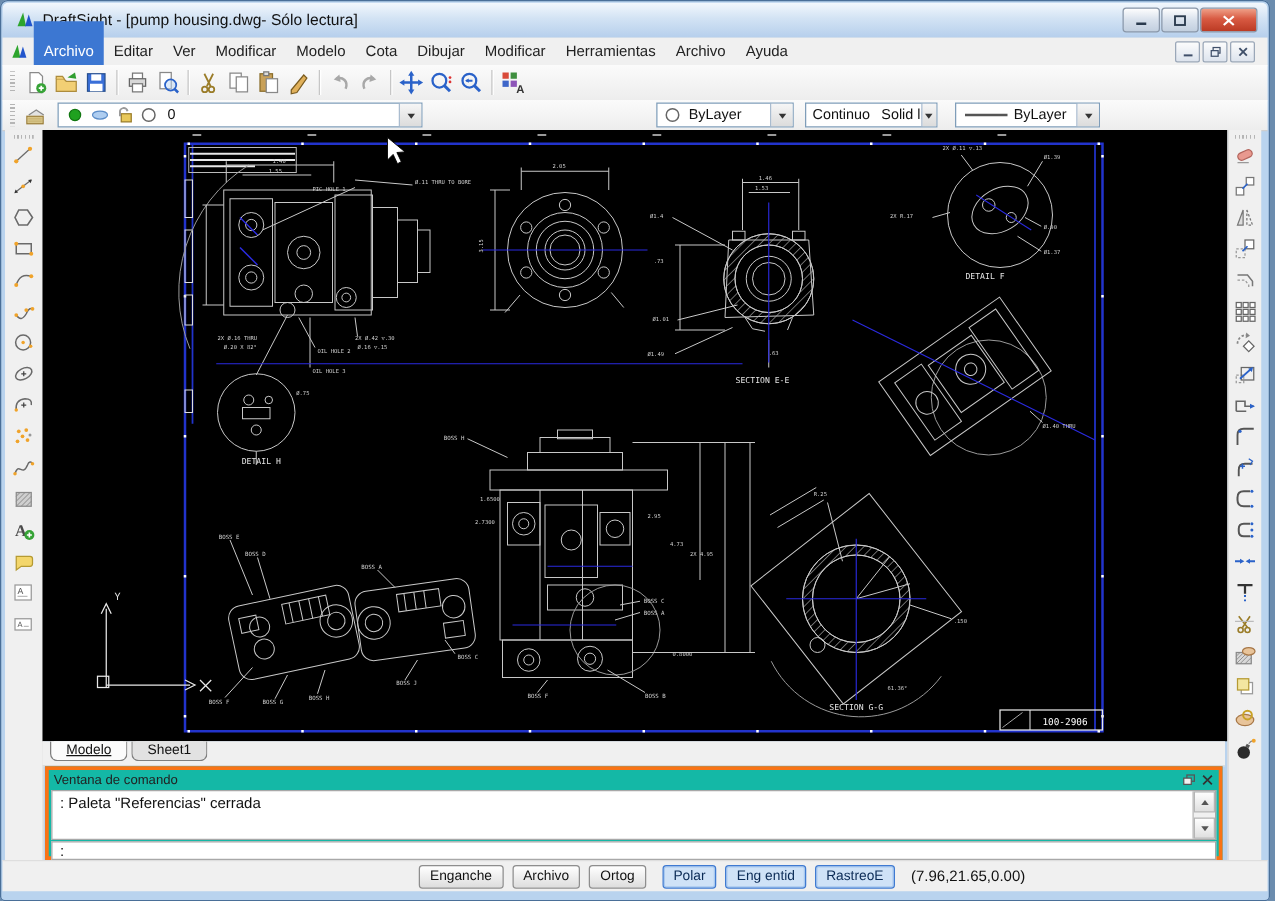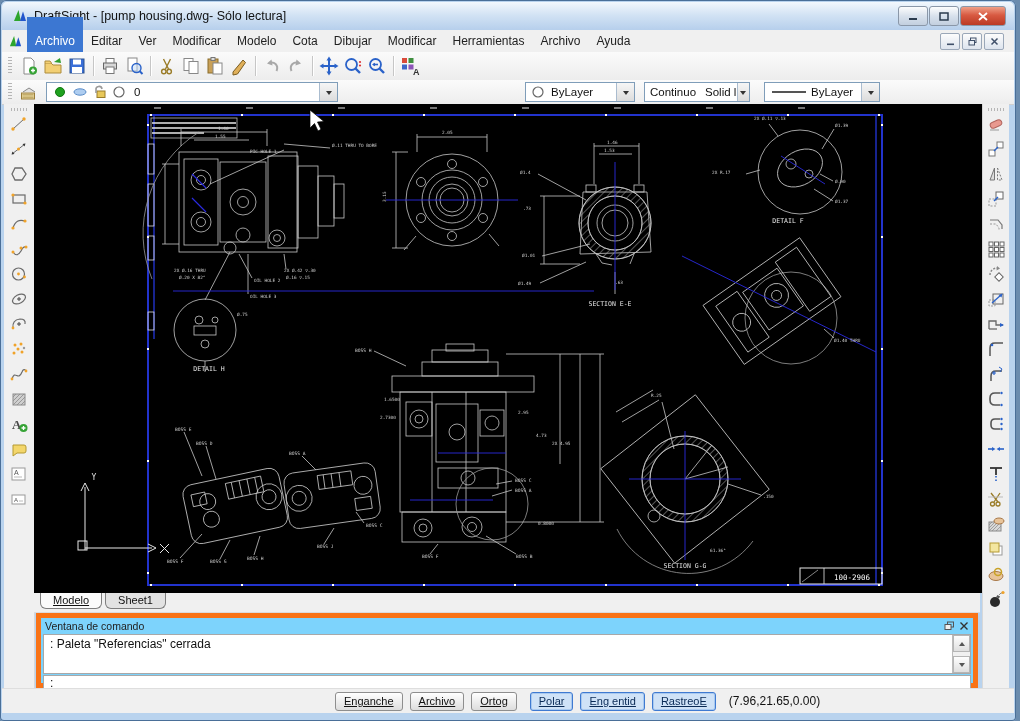--- a/index.html
+++ b/index.html
@@ -46,40 +46,40 @@
          background:repeating-linear-gradient(90deg,#b5b5b5 0 1px,transparent 1px 3px);}
   .sbtnicon{width:22px;height:20px;margin-bottom:5px;display:flex;align-items:center;justify-content:center;flex:none;}
   #canvas{position:absolute;left:34px;top:104px;width:948px;height:489px;background:#000;}
   
   .tabsrow{position:absolute;left:34px;top:593px;width:946px;height:20px;background:#f0f0f0;
            border-bottom:1px solid #dcdcdc;display:flex;align-items:flex-start;padding-left:6px;box-sizing:border-box;}
   .tab{font-size:11px;color:#111;border:1px solid #7e7e7e;border-top:none;border-radius:0 0 6px 6px;
        padding:1px 12px 2px;margin-right:3px;background:#e2e2e2;}
   .tab.active{background:#fbfbfb;text-decoration:underline;}
   
-  .cmdwin{position:absolute;left:36px;top:613px;width:942px;height:75px;border:5px solid #f97316;
-          background:#7dd3fc;box-sizing:border-box;}
+  .cmdwin{position:absolute;left:36px;top:613px;width:942px;height:75px;border:3px solid #f97316;
+          background:#14b8a6;box-sizing:border-box;}
   .cmdtitle{height:15px;display:flex;align-items:center;font-size:10.5px;color:#222;padding:0 4px;}
   .cmdtbtns{margin-left:auto;display:flex;gap:4px;}
   .cmdhist{position:absolute;left:2px;right:2px;top:16px;height:40px;background:#fff;border:1px solid #a8a8a8;
            font-size:12px;color:#111;padding:2px 20px 0 6px;box-sizing:border-box;}
   .vscroll{position:absolute;right:0;top:0;bottom:0;width:17px;background:#f0f0f0;border-left:1px solid #bbb;
            display:flex;flex-direction:column;justify-content:space-between;align-items:center;}
   .sarrow{width:15px;height:15px;border:1px solid #b5b5b5;background:linear-gradient(#fefefe,#dfdfdf);
           display:flex;align-items:center;justify-content:center;}
   .sarrow i{width:0;height:0;border:3px solid transparent;}
   .sarrow.up i{border-bottom:4px solid #555;margin-top:-3px;}
   .sarrow.down i{border-top:4px solid #555;margin-bottom:-3px;}
   .cmdprompt{position:absolute;left:2px;right:2px;top:57px;height:15px;background:#fff;border:1px solid #a8a8a8;
              font-size:12px;color:#111;padding:0 6px;box-sizing:border-box;}
   
   .statusbar{position:absolute;left:2px;top:688px;right:2px;height:24px;background:#f0f0f0;
              display:flex;align-items:center;border-top:1px solid #dedede;}
   .stbtn{font-size:11px;color:#111;padding:2.5px 8px;border:1px solid #8e8e8e;border-radius:3px;
-         background:linear-gradient(#ffffff,#dddddd);margin-right:7px;text-decoration:underline;}
+         background:linear-gradient(#ffffff,#dddddd);margin-right:7px;}
   .stbtn.on{background:#cfe2f7;border:1px solid #3f7ad1;box-shadow:inset 0 0 0 1px #a9c9ef;color:#0a2a55;}
   .coords{font-size:12px;color:#111;margin-left:6px;}
   svg.ic{display:block;}
   text{user-select:none;}
 </style>
 </head>
 <body>
 
 <div class="window">
 

